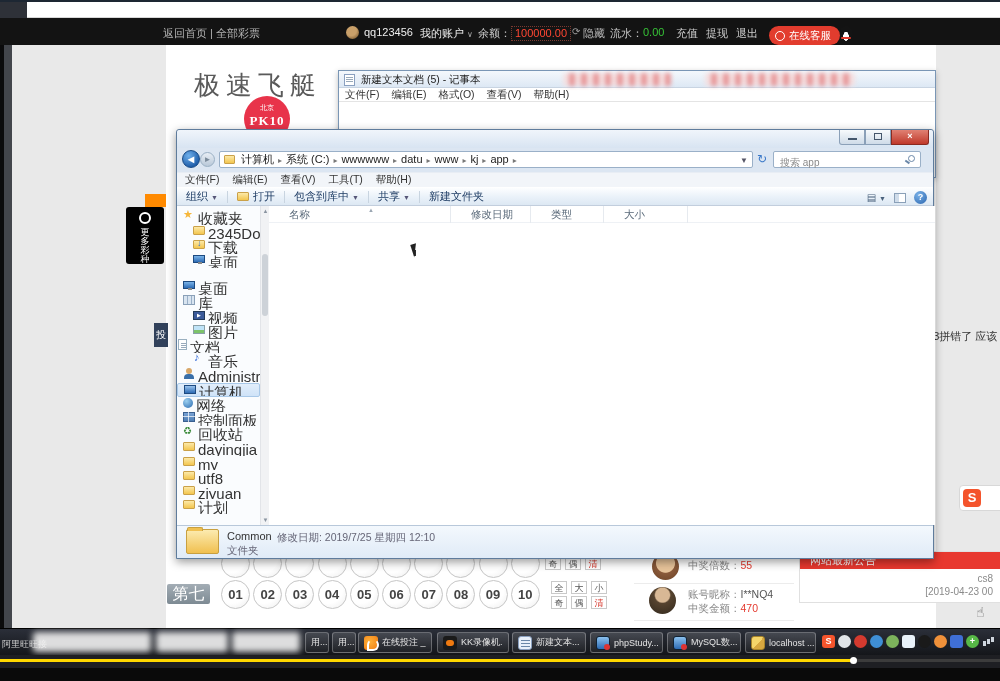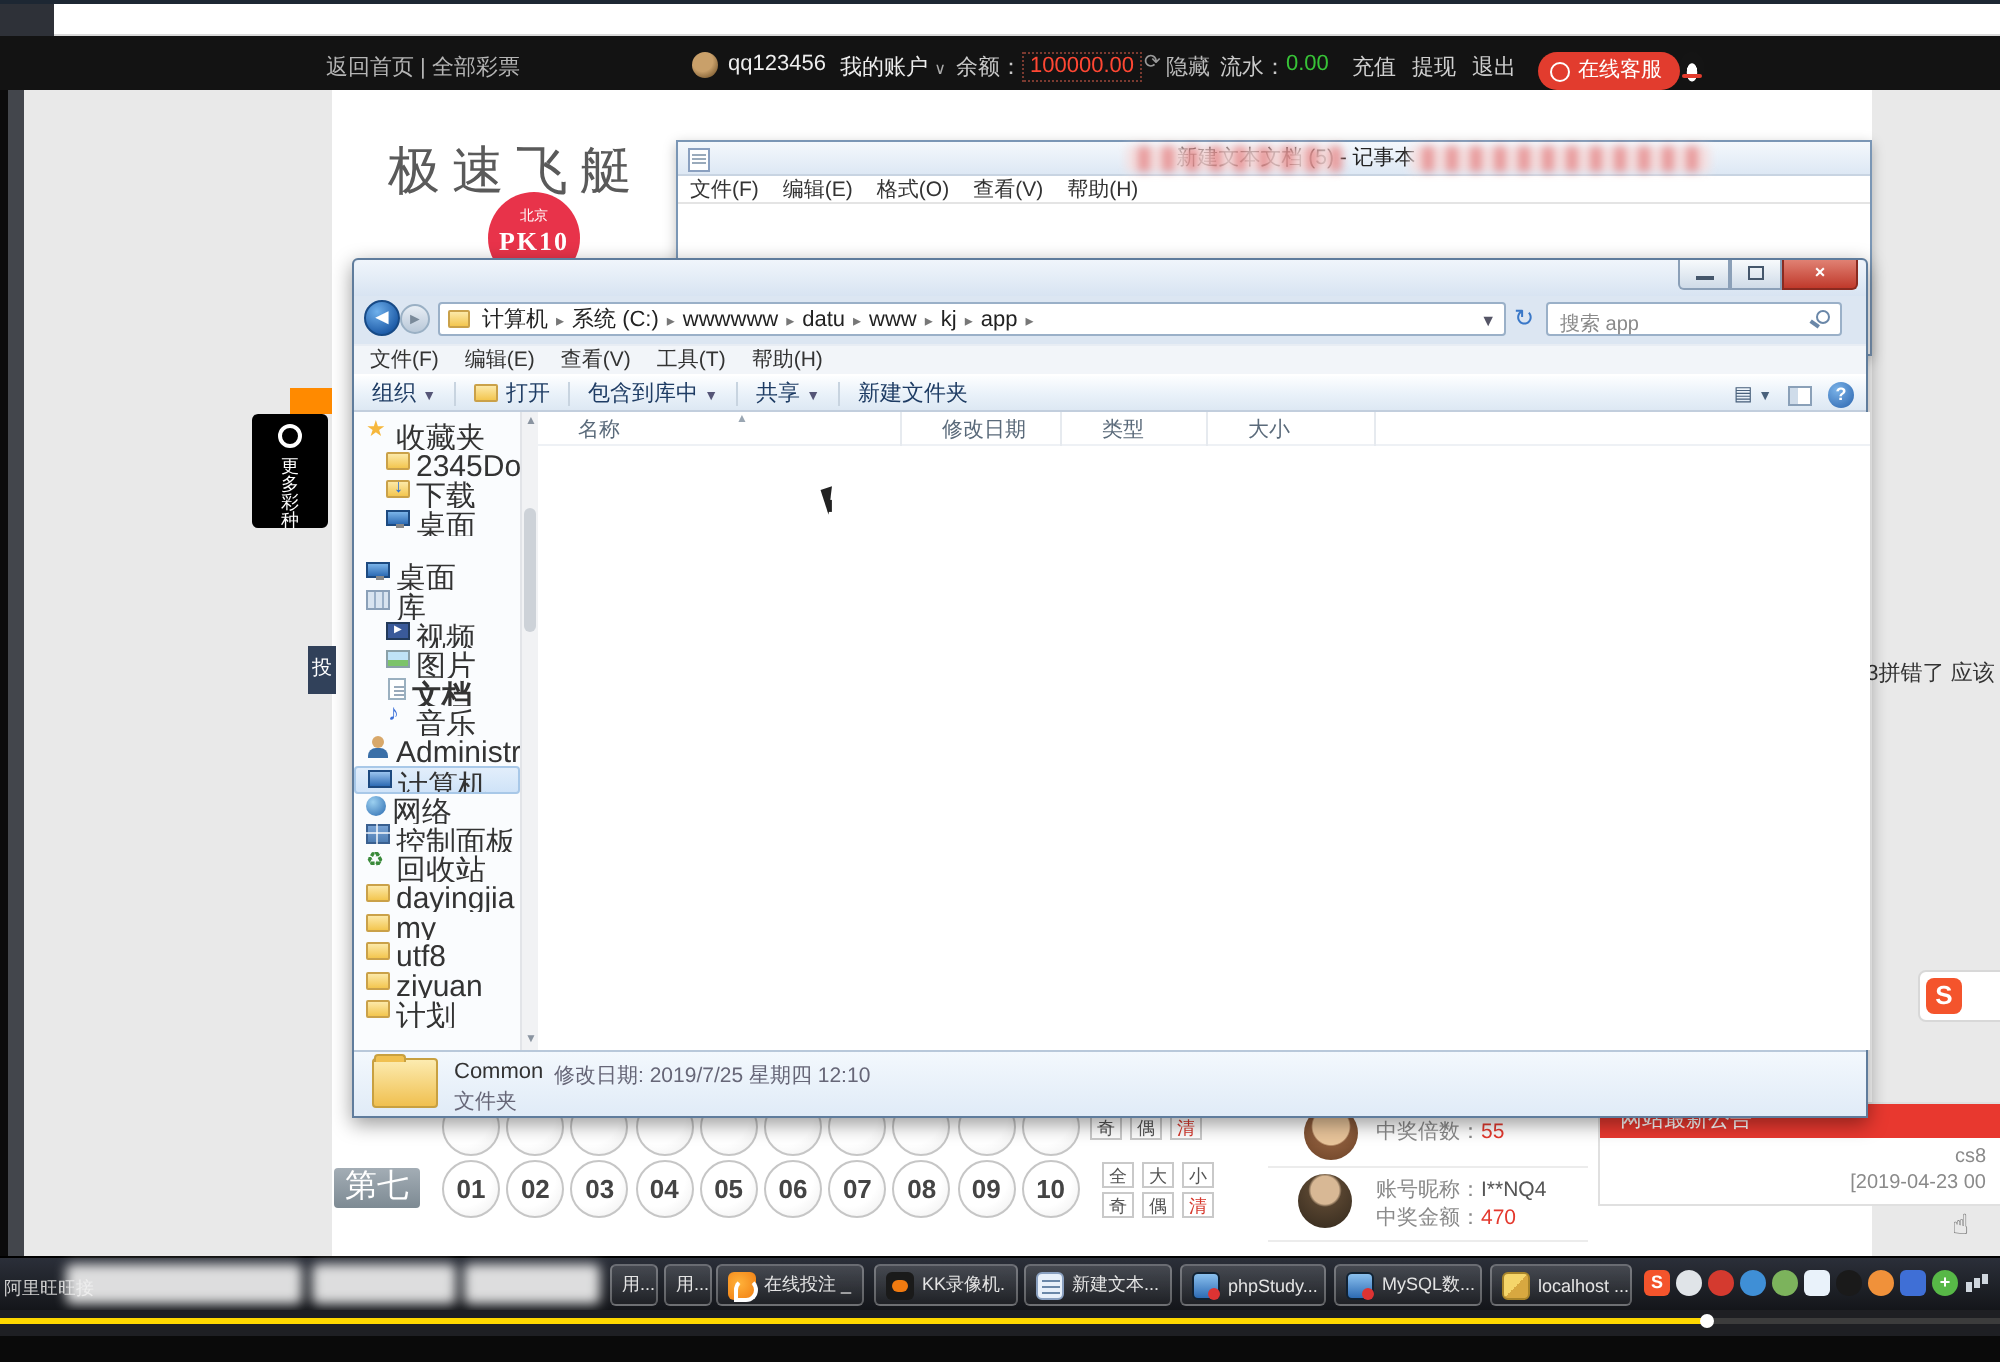--- a/index.html
+++ b/index.html
@@ -83,21 +83,21 @@
   .wdark { color:#555; }
 
   
   #announce { left:795px; top:506px; width:205px; height:52px; background:#fff; border:1px solid #e0e0e0; }
   #announce .hd { height:17px; background:#e8382f; color:#fff; font-size:11px; line-height:17px; padding-left:10px; }
   #announce .bd { font-size:10px; color:#8a8a8a; text-align:right; padding:3px 10px 0 0; line-height:13px; }
   #hand-cursor { left:972px; top:559px; font-size:14px; color:#666; }
 
   
   #notepad { left:334px; top:25px; width:598px; height:108px; background:#fff;
-    border:1px solid #7a96b5; box-shadow:0 2px 6px rgba(0,0,0,.25);text-align:center; }
+    border:1px solid #7a96b5; box-shadow:0 2px 6px rgba(0,0,0,.25); }
   #np-title { height:17px; background:linear-gradient(#f4f8fc,#dde8f4); border-bottom:1px solid #c8d4e2;
     font-size:10.5px; color:#222; line-height:17px; padding-left:22px; }
   #np-ico { position:absolute; left:5px; top:3px; width:11px; height:12px; background:#fff;
     border:1px solid #8aa0c0; }
   #np-ico::before { content:""; position:absolute; left:1px; top:2px; width:7px; height:1px; background:#9ab;
     box-shadow:0 2px 0 #9ab, 0 4px 0 #9ab; }
   .censor { position:absolute; top:2px; height:13px; border-radius:2px; filter:blur(2px);
     background:repeating-linear-gradient(90deg,#f6dede 0 6px,#e88a8a 6px 12px); opacity:.85; }
   #np-menu { height:14px; border-bottom:1px solid #e4e4e4; font-size:10.5px; color:#333;
     display:flex; gap:12px; padding-left:6px; align-items:center; }
@@ -428,21 +428,21 @@
               <span>库</span>
             </div>
             <div class="tree-row" style="padding-left: 16px;">
               <span class="tico ic-video"></span>
               <span>视频</span>
             </div>
             <div class="tree-row" style="padding-left: 16px;">
               <span class="tico ic-picture"></span>
               <span>图片</span>
             </div>
-            <div class="tree-row" style="padding-left: 16px; font-weight: bold;">
+            <div class="tree-row" style="">
               <span class="tico ic-doc"></span>
               <span>文档</span>
             </div>
             <div class="tree-row" style="padding-left: 16px;">
               <span class="tico ic-music"></span>
               <span>音乐</span>
             </div>
             <div class="tree-row" style="padding-left: 6px;">
               <span class="tico ic-user"></span>
               <span>Administrator</span>

